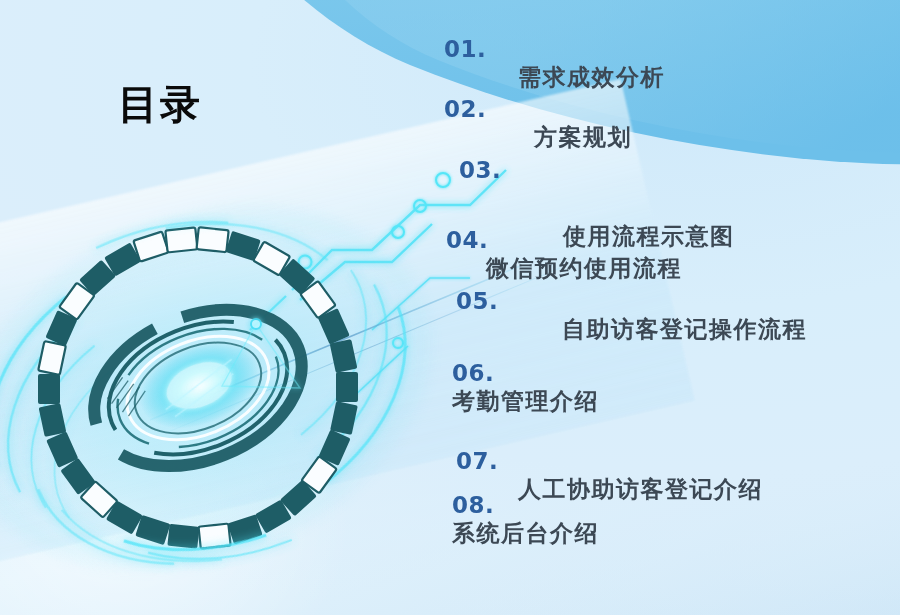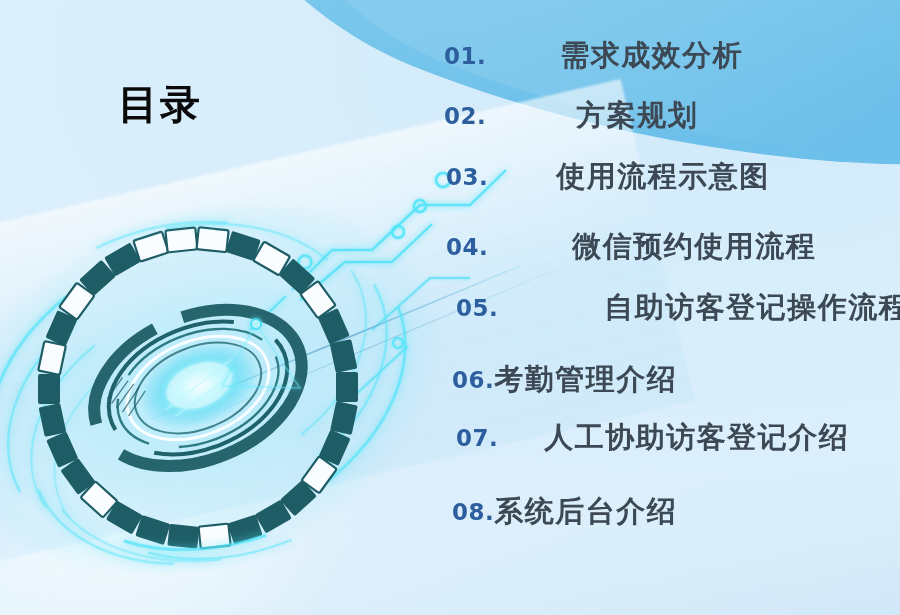--- a/index.html
+++ b/index.html
@@ -35,36 +35,36 @@
 
   
   .title{
     position:absolute;left:118px;top:84px;
     font-size:40px;line-height:1;font-weight:700;color:#0a0a0a;
     letter-spacing:2px;
     font-family:"DejaVu Sans","Liberation Sans",sans-serif;
   }
 
   .toc{position:absolute;left:436px;top:0;width:464px;height:615px;}
-  .row{position:absolute;display:flex;align-items:center;white-space:nowrap;}
+  .row{position:absolute;display:flex;align-items:flex-start;white-space:nowrap;flex-direction:column;}
   .num{
     font-size:23px;font-weight:700;color:#2d5f9e;letter-spacing:.5px;
     font-family:"DejaVu Sans","Liberation Sans",sans-serif;
   }
   .lbl{
-    font-size:29px;font-weight:700;color:#3c4854;letter-spacing:1.5px;
+    font-size:23px;font-weight:700;color:#3c4854;letter-spacing:1.5px;
     font-family:"DejaVu Sans","Liberation Sans",sans-serif;
   }
   .r1{left:8px;  top:36px;}  .r1 .lbl{margin-left:74px;}
   .r2{left:8px;  top:96px;}  .r2 .lbl{margin-left:90px;}
-  .r3{left:10px; top:157px;} .r3 .lbl{margin-left:68px;}
-  .r4{left:10px; top:227px;gap:28px;} .r4 .lbl{margin-left:56px;font-family:Liberation Mono, monospace;}
+  .r3{left:23px; top:157px;gap:38px;} .r3 .lbl{margin-left:104px;}
+  .r4{left:10px; top:227px;} .r4 .lbl{margin-left:40px;font-family:Liberation Mono, monospace;}
   .r5{left:20px;  top:288px;} .r5 .lbl{margin-left:106px;}
   .r6{left:16px; top:360px;} .r6 .lbl{}
-  .r7{left:20px; top:418px;} .r7 .lbl{margin-left:46px;}
+  .r7{left:20px; top:448px;} .r7 .lbl{margin-left:62px;}
   .r8{left:16px; top:492px;} .r8 .lbl{}
 </style>
 </head>
 <body>
 
 <div id="slide">
 
   <div class="layer">
 
     <div class="wash-bl"></div>

